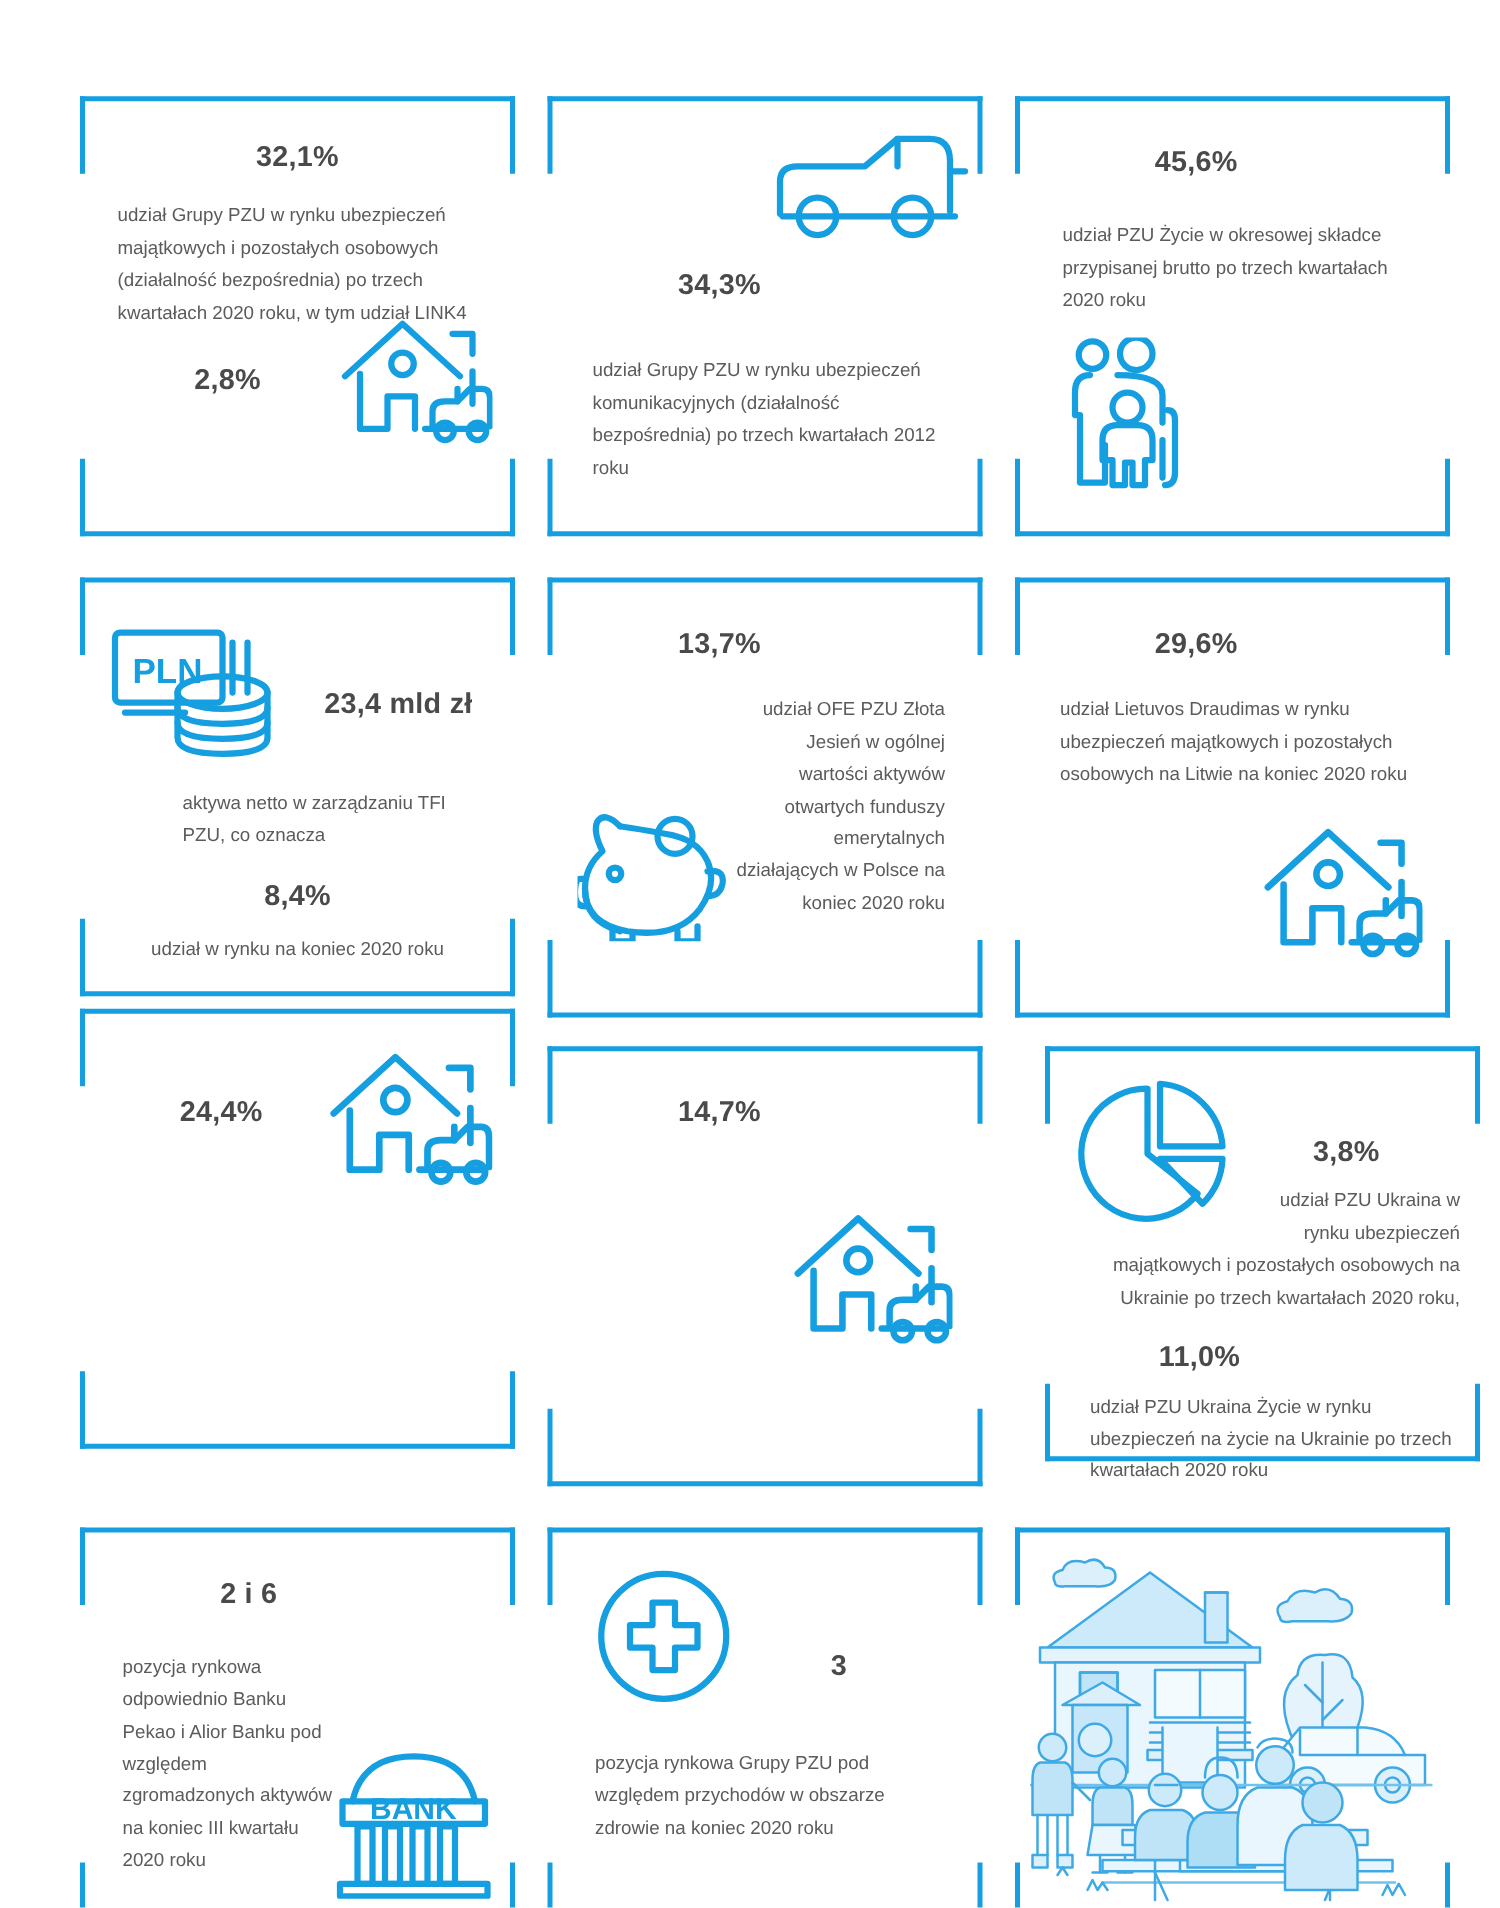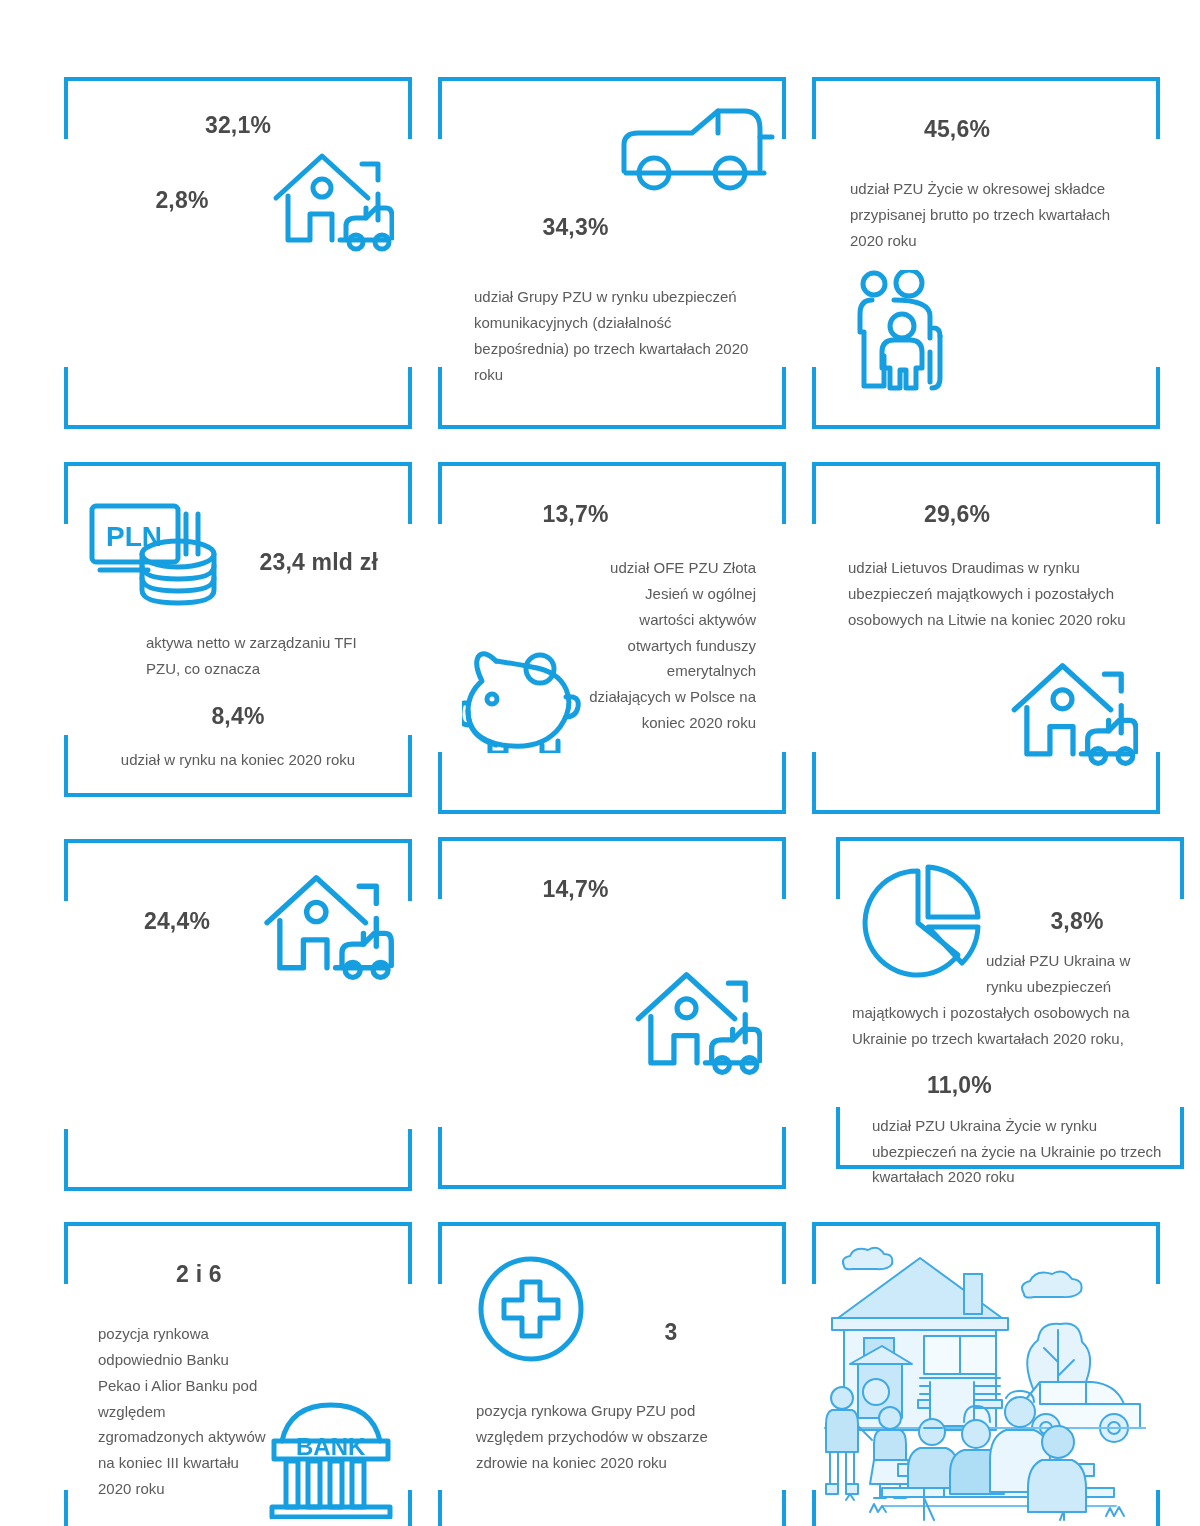--- a/index.html
+++ b/index.html
@@ -69,20 +69,21 @@
     <span class="bk top"></span>
     <span class="bk bottom"></span>
     <span class="bk tl"></span>
     <span class="bk tr"></span>
     <span class="bk bl"></span>
     <span class="bk br"></span>
     <div class="inner">
       <div class="sp10"></div>
       <div class="stat c">32,1%</div>
       <div class="sp22"></div>
+      <div class="desc l">udział Grupy PZU w rynku ubezpieczeń majątkowych i pozostałych osobowych (działalność bezpośrednia) po trzech kwartałach 2020 roku, w tym udział LINK4</div>
       <div class="icon fl-r" style="margin-top:-14px; margin-right:-12px;">
         <svg width="124" height="112" viewBox="0 0 124 112" fill="none" stroke="#159FE0" stroke-width="5" stroke-linecap="round" stroke-linejoin="round">
           <path d="M6 52 L52 10 L98 52"></path>
           <path d="M92 18 L108 18 L108 34"></path>
           <path d="M108 48 L108 74"></path>
           <path d="M18 50 L18 94 L40 94 L40 68 L62 68 L62 94"></path>
           <circle cx="52" cy="42" r="9"></circle>
           <path d="M70 94 L118 94"></path>
           <path d="M76 92 L76 80 Q76 72 86 72 L96 72 L106 62 L116 62 Q122 62 122 70 L122 92"></path>
           <circle cx="86" cy="96" r="7"></circle>
@@ -110,21 +111,21 @@
           <path d="M8 68 L146 68"></path>
           <path d="M100 6 L100 28"></path>
           <path d="M142 32 L154 32"></path>
           <circle cx="36" cy="68" r="15"></circle>
           <circle cx="112" cy="68" r="15"></circle>
         </svg>
       </div>
       <div class="sp22"></div>
       <div class="stat c" style="text-align:center; width:215px;">34,3%</div>
       <div class="sp44"></div>
-      <div class="desc l" style="padding-left:6px;">udział Grupy PZU w rynku ubezpieczeń komunikacyjnych (działalność bezpośrednia) po trzech kwartałach 2020 roku</div>
+      <div class="desc l" style="padding-left:6px;">udział Grupy PZU w rynku ubezpieczeń komunikacyjnych (działalność bezpośrednia) po trzech kwartałach 2012 roku</div>
     </div>
   </div>
 
   <div class="card" style="left:812px; top:30px; width:348px; height:352px;">
     <span class="bk top"></span>
     <span class="bk bottom"></span>
     <span class="bk tl"></span>
     <span class="bk tr"></span>
     <span class="bk bl"></span>
     <span class="bk br"></span>
@@ -231,21 +232,21 @@
           <path d="M70 94 L118 94"></path>
           <path d="M76 92 L76 80 Q76 72 86 72 L96 72 L106 62 L116 62 Q122 62 122 70 L122 92"></path>
           <circle cx="86" cy="96" r="7"></circle>
           <circle cx="112" cy="96" r="7"></circle>
           <path d="M96 72 L96 62"></path>
         </svg>
       </div>
     </div>
   </div>
 
-  <div class="card" style="left:64px; top:792px; width:348px; height:352px;">
+  <div class="card" style="left:64px; top:760px; width:348px; height:352px;">
     <span class="bk top"></span>
     <span class="bk bottom"></span>
     <span class="bk tl"></span>
     <span class="bk tr"></span>
     <span class="bk bl"></span>
     <span class="bk br"></span>
     <div class="inner">
       <div class="icon fl-r" style="margin-top:2px; margin-right:-12px;">
         <svg width="134" height="120" viewBox="0 0 124 112" fill="none" stroke="#159FE0" stroke-width="5" stroke-linecap="round" stroke-linejoin="round">
           <path d="M6 52 L52 10 L98 52"></path>
@@ -306,21 +307,21 @@
       <div class="icon fl-l" style="margin-top:4px; margin-left:6px;">
         <svg width="128" height="120" viewBox="0 0 128 120" fill="none" stroke="#159FE0" stroke-width="5" stroke-linecap="round" stroke-linejoin="round">
           <path d="M60 8 A52 52 0 1 0 100 92 L60 60 Z"></path>
           <path d="M70 4 A54 54 0 0 1 120 54 L70 54 Z"></path>
           <path d="M70 64 L120 64 A54 54 0 0 1 104 100 Z"></path>
         </svg>
       </div>
       <div class="sp28"></div>
       <div class="stat" style="text-align:center; margin-left:128px; margin-top:22px;">3,8%</div>
       <div class="sp14"></div>
-      <div class="desc" style="">udział PZU Ukraina w rynku ubezpieczeń majątkowych i pozostałych osobowych na Ukrainie po trzech kwartałach 2020 roku,</div>
+      <div class="desc" style="text-align:right;">udział PZU Ukraina w rynku ubezpieczeń majątkowych i pozostałych osobowych na Ukrainie po trzech kwartałach 2020 roku,</div>
       <div class="clr"></div>
       <div class="sp22"></div>
       <div class="stat c" style="text-align:center; width:215px;">11,0%</div>
       <div class="sp14"></div>
       <div class="desc l" style="padding-left:20px;">udział PZU Ukraina Życie w rynku ubezpieczeń na życie na Ukrainie po trzech kwartałach 2020 roku</div>
     </div>
   </div>
 
   <div class="card" style="left:64px; top:1175px; width:348px; height:330px;">
     <span class="bk top"></span>

